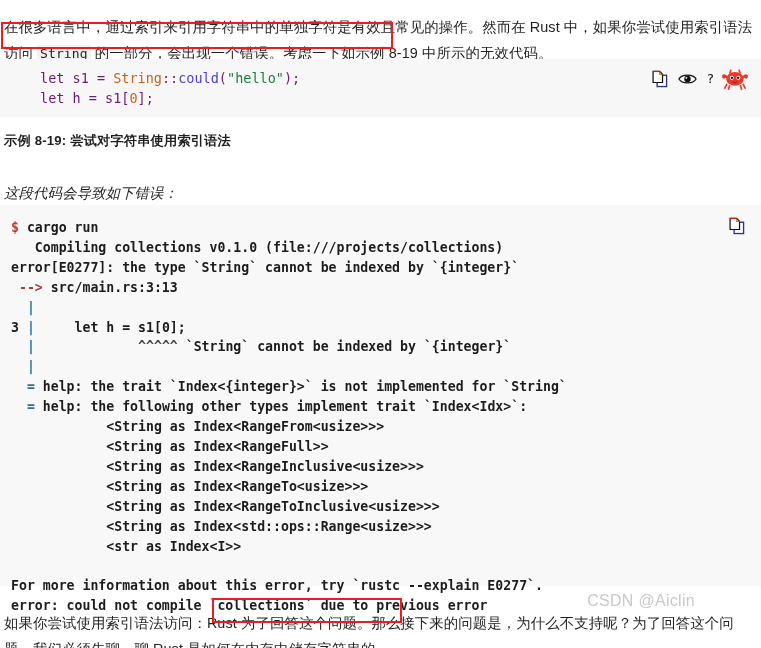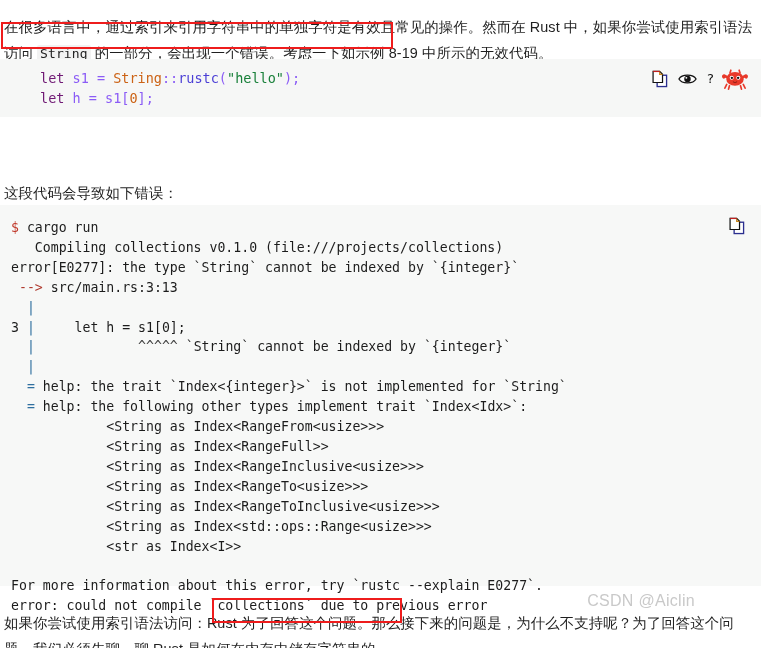--- a/index.html
+++ b/index.html
@@ -90,21 +90,21 @@
     font-family: "DejaVu Sans Mono", "Liberation Mono", monospace;
     font-size: 13.5px;
     line-height: 20px;
     white-space: pre;
   }
   .tok-kw      { color: #701a75; }
   .tok-type    { color: #cc6316; }
   .tok-fn      { color: #4b3fd6; }
   .tok-str     { color: #19803a; }
   .tok-num     { color: #cc6316; }
-  .tok-plain   { color: #8b5cf6; }
+  .tok-plain   { color: #701a75; }
 
   .code-tools {
     position: absolute;
     right: 12px;
     top: 8px;
     display: flex;
     align-items: center;
     gap: 10px;
   }
   .ic {
@@ -134,40 +134,42 @@
     letter-spacing: 0.2px;
   }
 
   
   .midline {
     position: absolute;
     left: 4px;
     top: 180px;
     font-size: 14.4px;
     color: #1f1f1f;
+    font-style: italic;
   }
 
   
   .term-block {
     position: absolute;
     left: 0px;
     top: 205px;
     width: 761px;
     height: 381px;
     background: #f7f8f7;
     box-sizing: border-box;
   }
   .term-block pre {
     margin: 0;
     padding: 13px 0 0 11px;
     font-family: "DejaVu Sans Mono", "Liberation Mono", monospace;
     font-size: 13.2px;
     line-height: 19.9px;
     white-space: pre;
     color: #1c1c1c;
+    font-weight: bold;
   }
   .t-prompt { color: #c0392b; }
   .t-arrow  { color: #b03a2e; }
   .t-pipe   { color: #2f6f9f; }
   .t-eq     { color: #2f6f9f; }
   .t-caret  { color: #444; }
 
   .term-copy {
     position: absolute;
     right: 16px;
@@ -188,21 +190,21 @@
 </head>
 <body>
 
 <div class="page">
 
   <p class="prose para-intro"><span>在很多语言中，通过索引来引用字符串中的单独字符是有效且常见的操作。然而在 Rust 中，如果你尝试使用索引语法访问 </span><code class="inline-code">String</code><span> 的一部分，会出现一个错误。考虑一下如示例 8-19 中所示的无效代码。</span></p>
 
   <div class="redbox redbox-top"></div>
 
   <div class="code-block">
-    <pre><span class="tok-kw">let</span><span class="tok-plain"> s1 = </span><span class="tok-type">String</span><span class="tok-plain">::</span><span class="tok-fn">rustc</span><span class="tok-plain">(</span><span class="tok-str">"hello"</span><span class="tok-plain">);</span>
+    <pre><span class="tok-kw">let</span><span class="tok-plain"> s1 = </span><span class="tok-type">String</span><span class="tok-plain">::</span><span class="tok-fn">could</span><span class="tok-plain">(</span><span class="tok-str">"hello"</span><span class="tok-plain">);</span>
 <span class="tok-kw">let</span><span class="tok-plain"> h = s1[</span><span class="tok-num">0</span><span class="tok-plain">];</span></pre>
 
     <div class="code-tools">
       <span class="ic ic-copy">
         <svg viewBox="0 0 18 19" width="17" height="18" xmlns="http://www.w3.org/2000/svg">
           <rect x="6.5" y="5.5" width="10" height="12" fill="#ffffff" stroke="#2b2f8f" stroke-width="1.4"></rect>
           <path d="M2.2 1.5 H9.2 L12.2 4.5 V13.2 H2.2 Z" fill="#ffffff" stroke="#111111" stroke-width="1.3"></path>
           <path d="M9.2 1.5 V4.5 H12.2" fill="none" stroke="#c8851a" stroke-width="1.3"></path>
           <path d="M2.2 1.5 H9.2" stroke="#c31f1f" stroke-width="1.3" fill="none"></path>
         </svg>
@@ -227,20 +229,21 @@
           <circle cx="11.4" cy="11.6" r="2.2" fill="#ffffff"></circle>
           <circle cx="18.6" cy="11.6" r="2.2" fill="#ffffff"></circle>
           <circle cx="11.6" cy="11.8" r="1.3" fill="#141414"></circle>
           <circle cx="18.4" cy="11.8" r="1.3" fill="#141414"></circle>
           <path d="M13.2 16.2 Q15 17.6, 16.8 16.2" fill="none" stroke="#8e1f16" stroke-width="1.1" stroke-linecap="round"></path>
         </svg>
       </span>
     </div>
   </div>
 
+  <div class="caption">示例 8-19: 尝试对字符串使用索引语法</div>
 
   <div class="midline prose">这段代码会导致如下错误：</div>
 
   <div class="term-block">
     <pre><span class="t-prompt">$</span> cargo run
    Compiling collections v0.1.0 (file:///projects/collections)
 error[E0277]: the type `String` cannot be indexed by `{integer}`
  <span class="t-arrow">--&gt;</span> src/main.rs:3:13
   <span class="t-pipe">|</span>
 3 <span class="t-pipe">|</span>     let h = s1[0];

